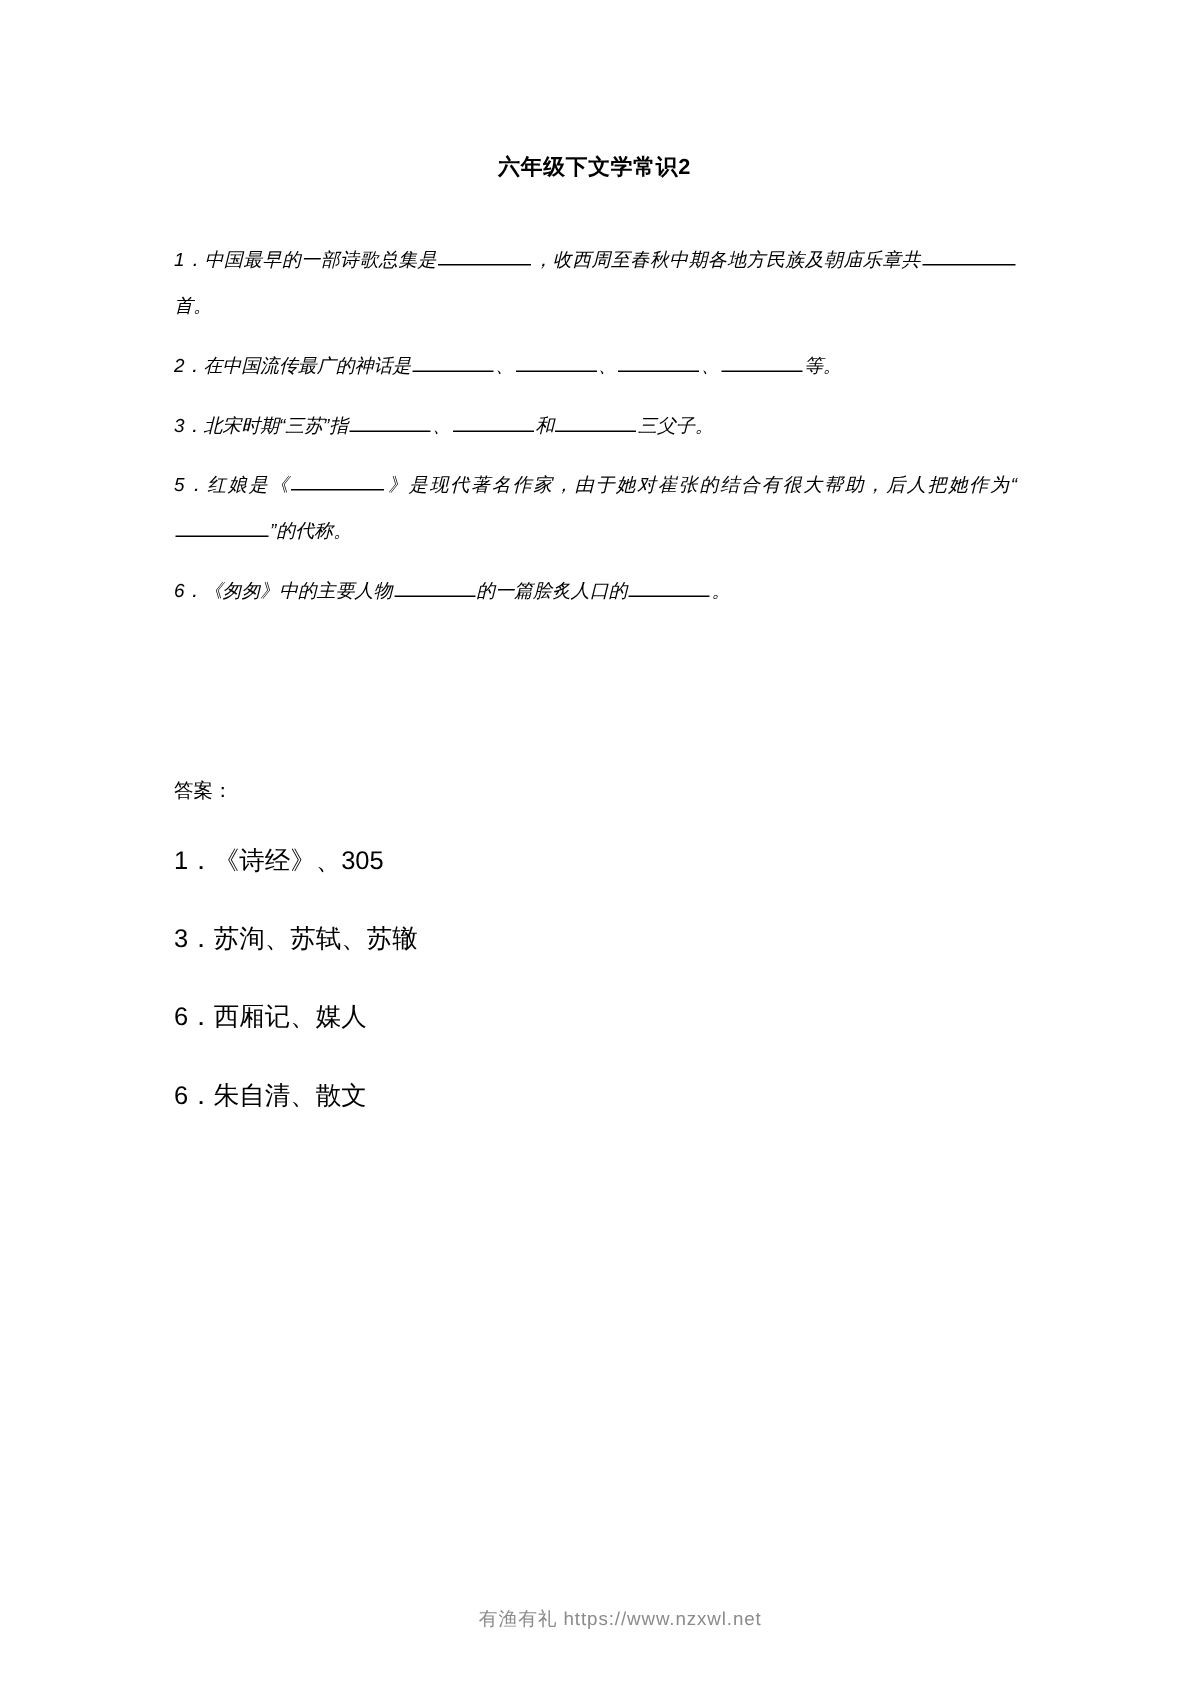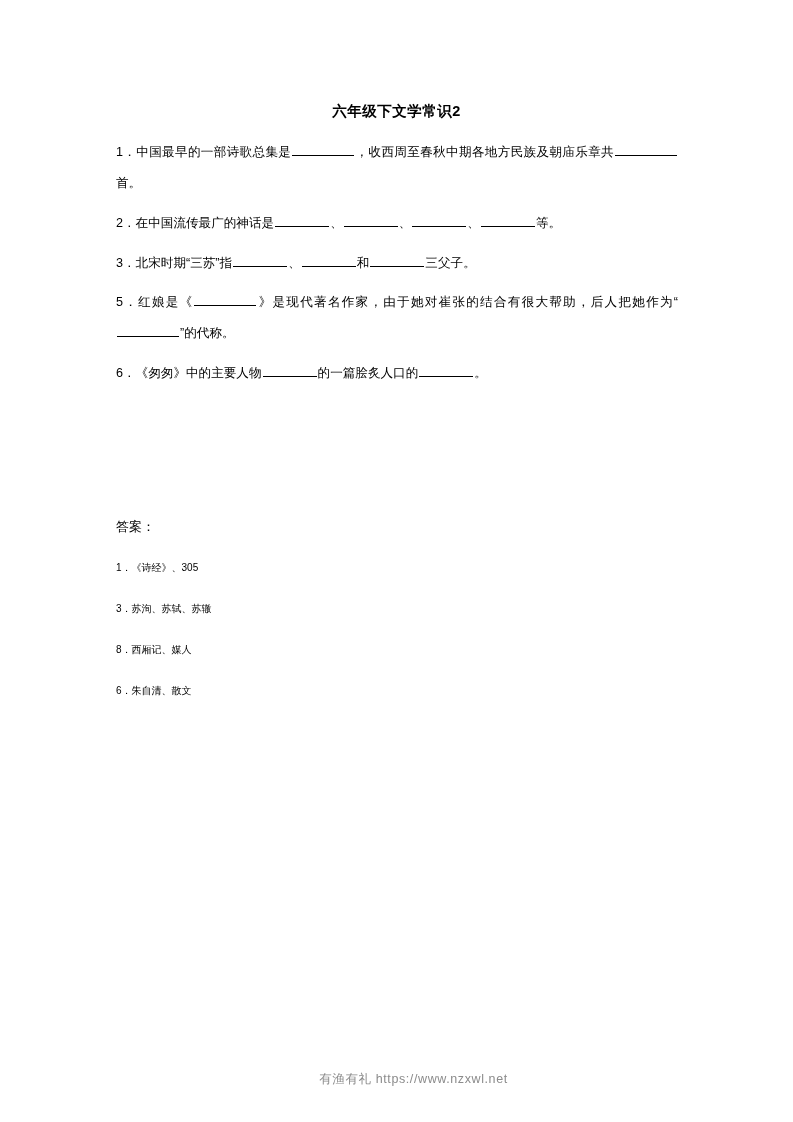--- a/index.html
+++ b/index.html
@@ -29,22 +29,23 @@
     top: 102px;
     width: 793px;
     text-align: center;
     font-size: 14.5px;
     font-weight: 700;
     letter-spacing: 0.5px;
   }
   .body-block {
     position: absolute;
     left: 116px;
-    top: 137px;
+    top: 158px;
     width: 562px;
+    font-style: italic;
   }
   .q {
     font-size: 12.6px;
     line-height: 2.45;
     margin: 0 0 9px 0;
     text-align: justify;
     word-break: break-all;
   }
   .blank {
     display: inline-block;
@@ -61,21 +62,21 @@
     top: 518px;
     font-size: 13px;
   }
   .answers {
     position: absolute;
     left: 116px;
     top: 560px;
     width: 562px;
   }
   .a {
-    font-size: 10px;
+    font-size: 17px;
     line-height: 1.6;
     margin: 0 0 25px 0;
   }
   .footer {
     position: absolute;
     left: 17px;
     top: 1071px;
     width: 793px;
     text-align: center;
     font-size: 12.5px;
@@ -103,19 +104,19 @@
 
     <p class="q"><span>6．</span><span>《匆匆》中的主要人物</span><span class="blank b-md"></span><span>的一篇脍炙人口的</span><span class="blank b-md"></span><span>。</span></p>
 
   </div>
 
   <div class="answers-head">答案：</div>
 
   <div class="answers">
     <p class="a">1．《诗经》、305</p>
     <p class="a">3．苏洵、苏轼、苏辙</p>
-    <p class="a">8．西厢记、媒人</p>
+    <p class="a">6．西厢记、媒人</p>
     <p class="a">6．朱自清、散文</p>
   </div>
 
   <div class="footer">有渔有礼 https://www.nzxwl.net</div>
 
 </div>
 
 </body></html>

